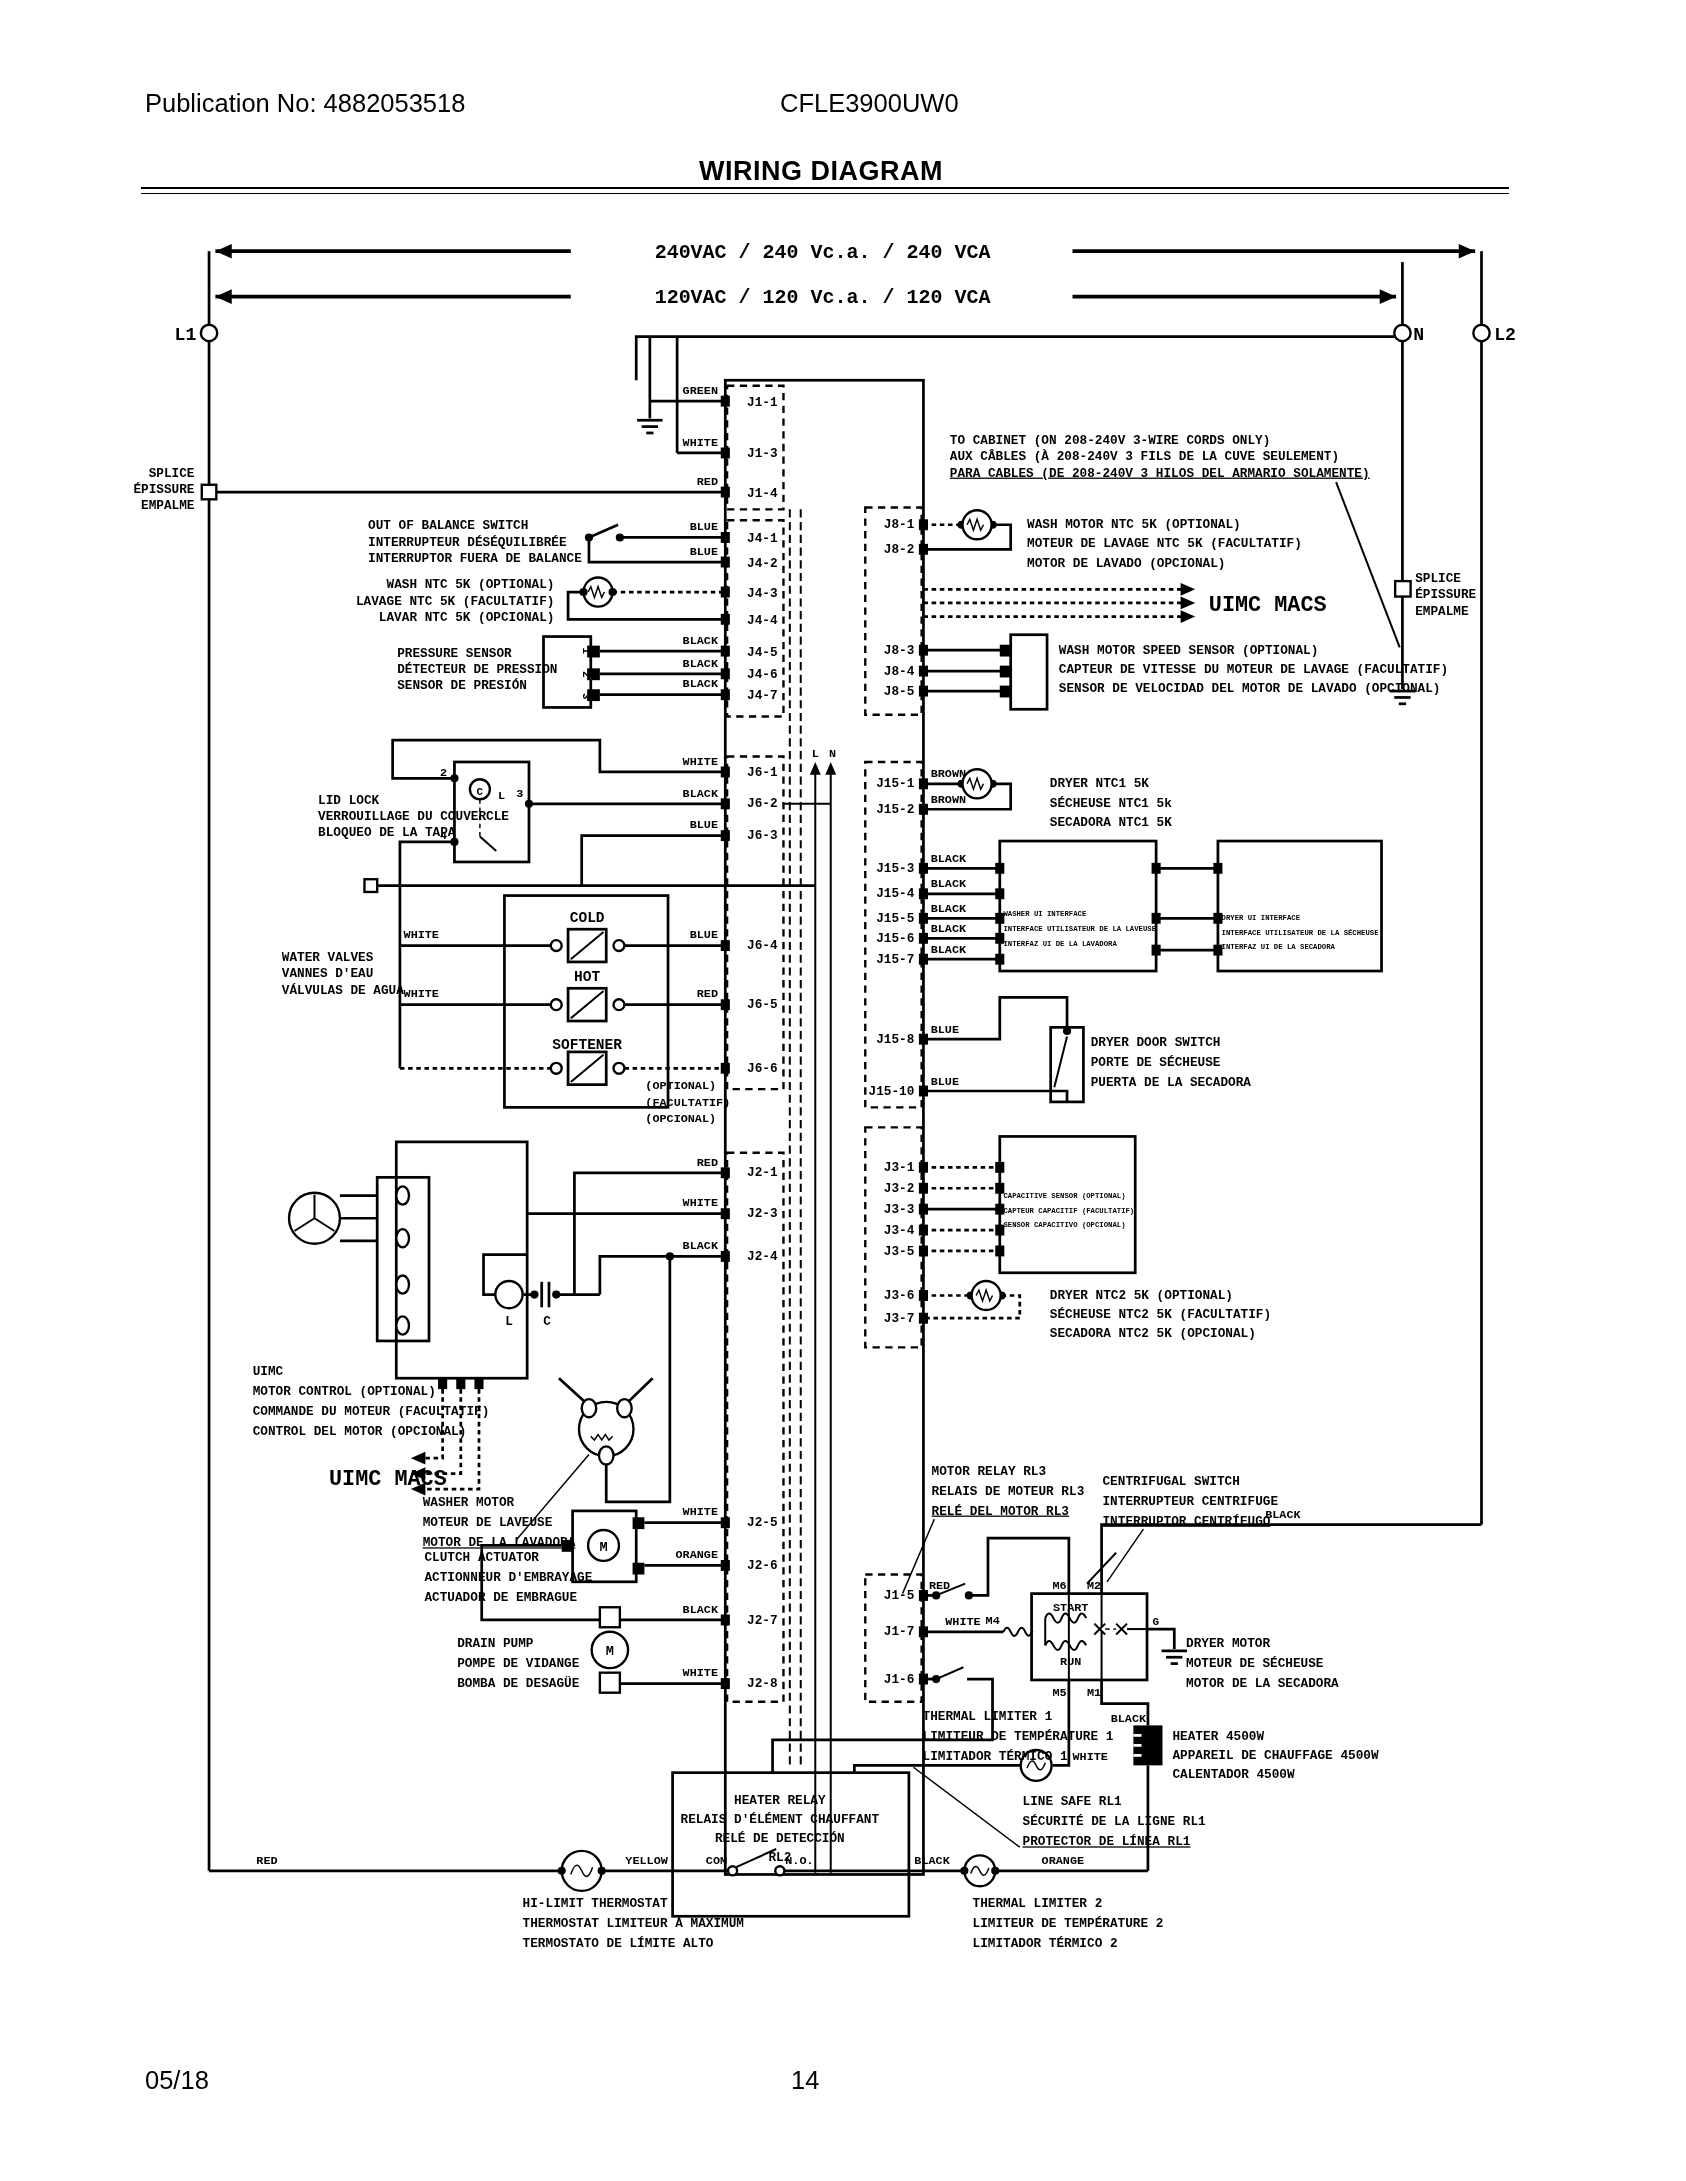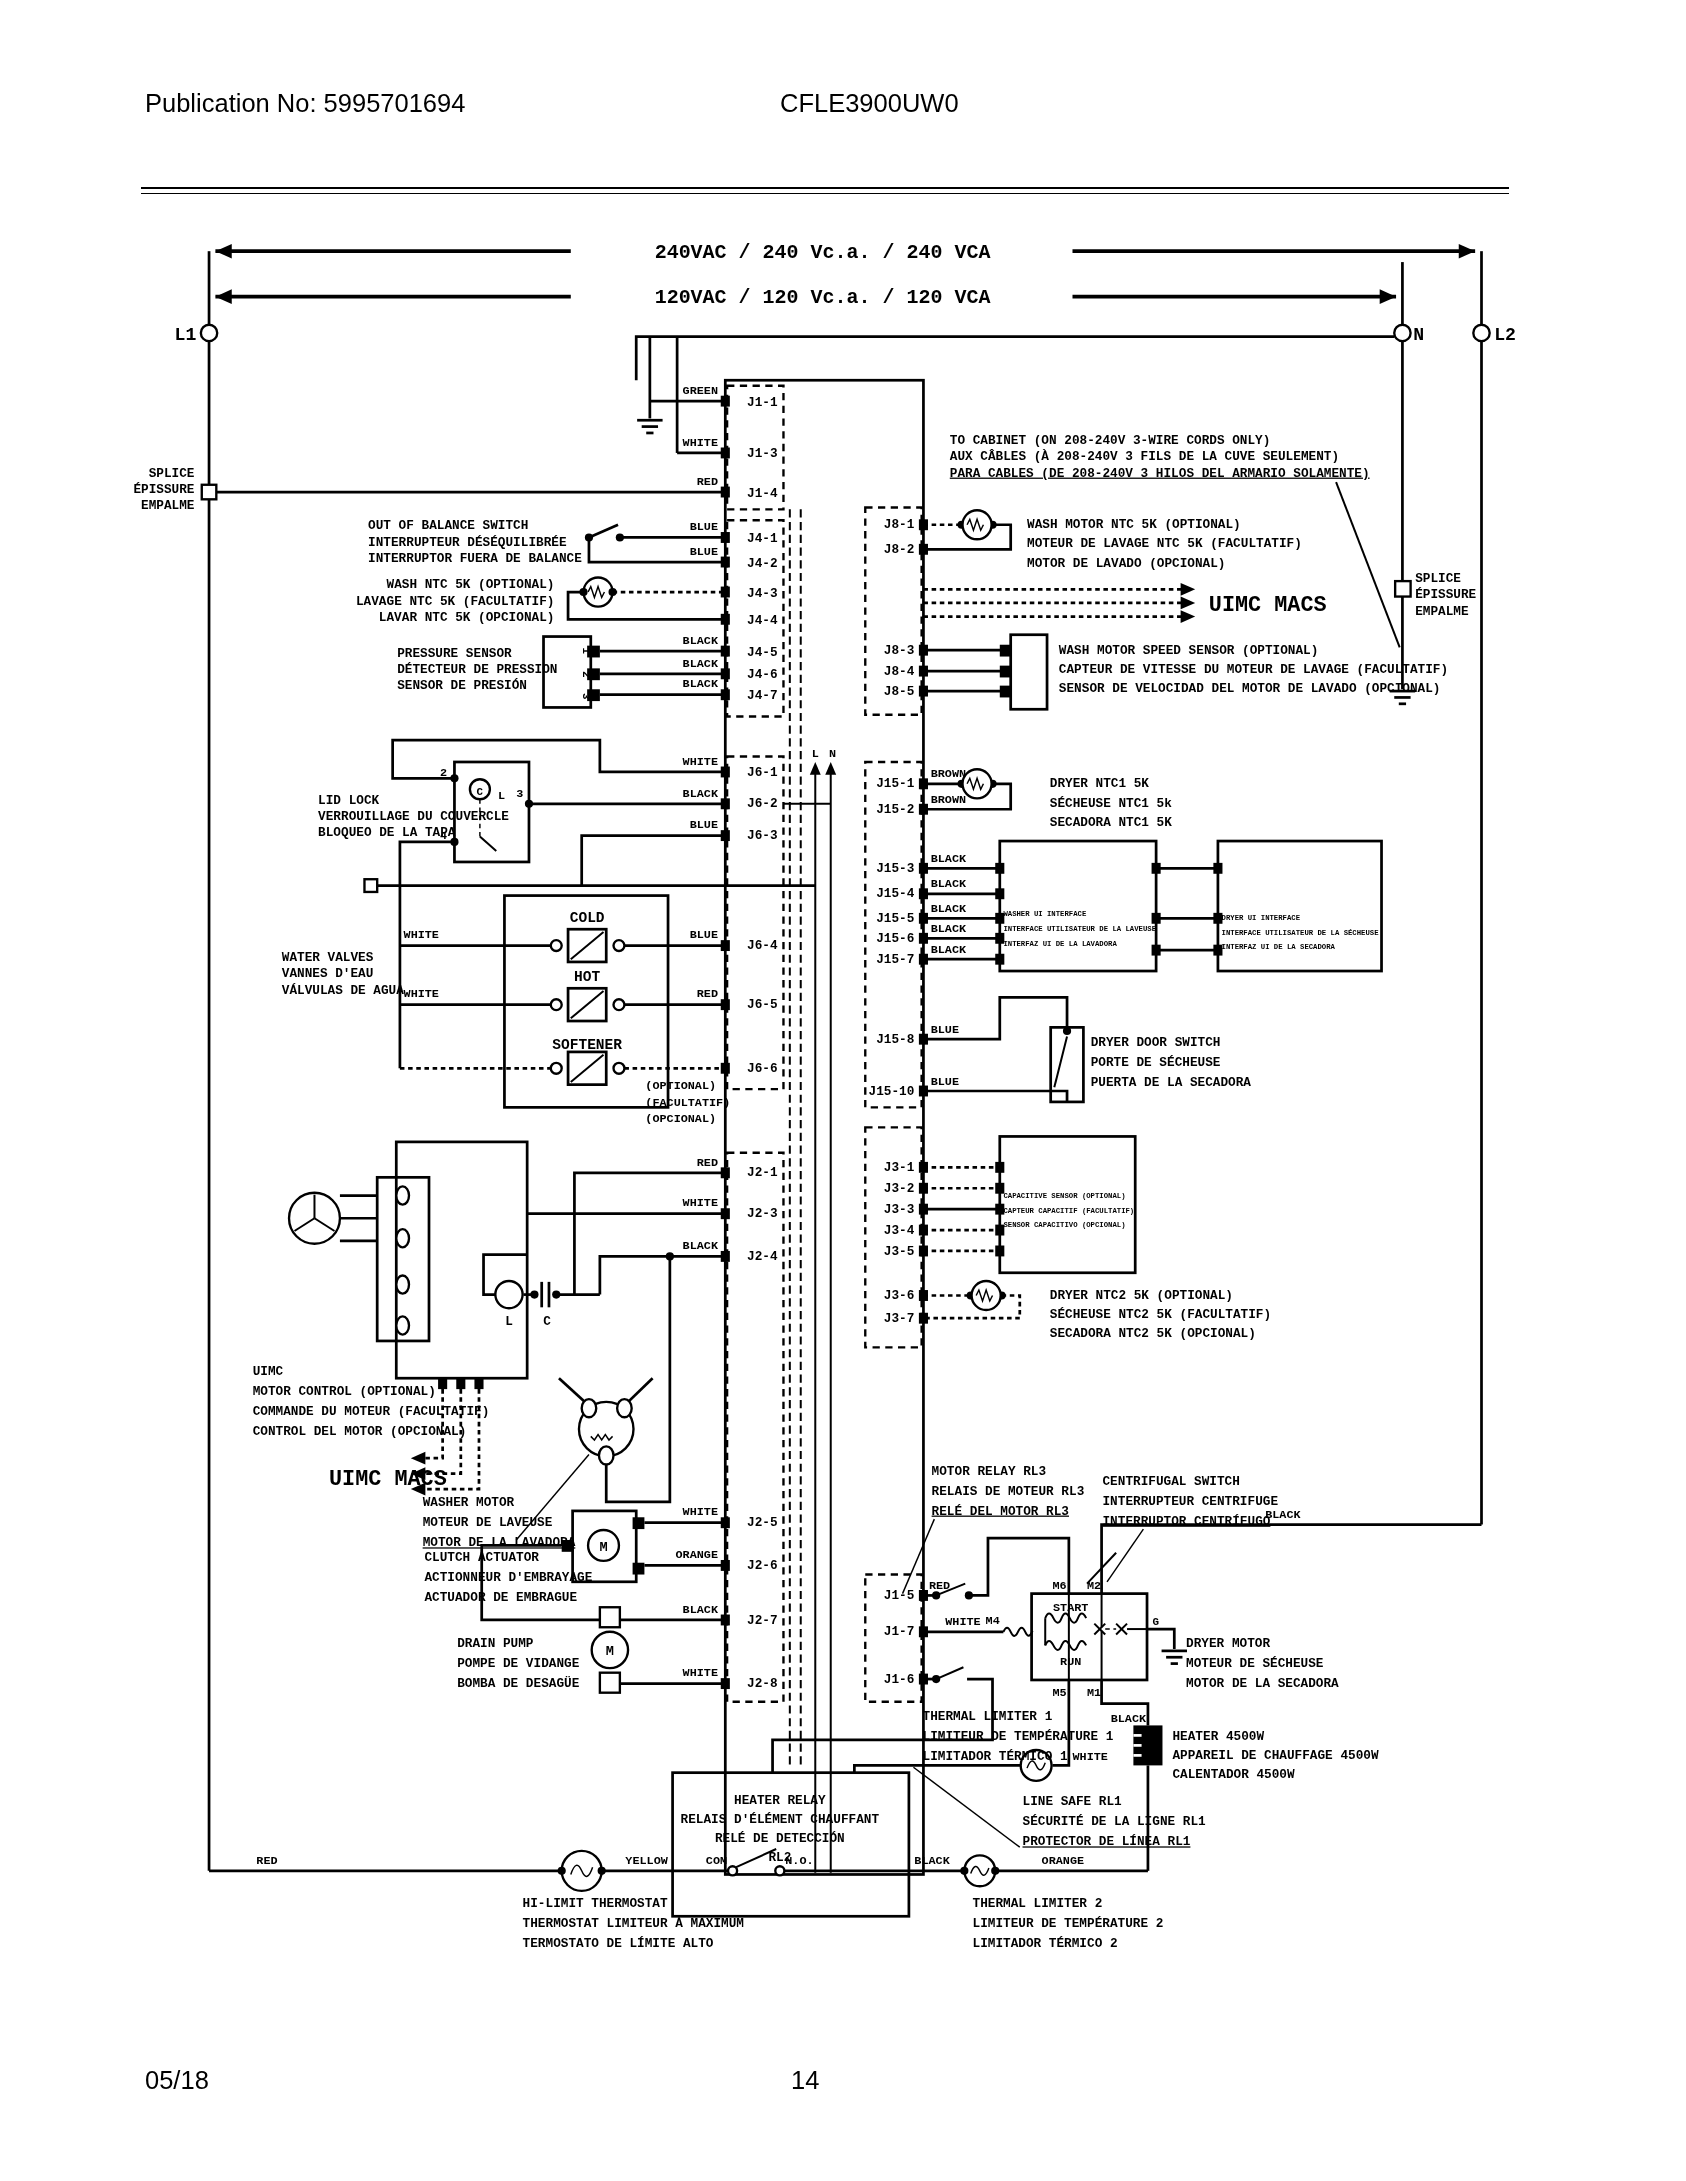--- a/index.html
+++ b/index.html
@@ -21,22 +21,23 @@
   .dsh{stroke-dasharray:9 5}
   .dsh2{stroke-dasharray:5 4}
   .cbox{stroke:#000;stroke-width:2.6;fill:none;stroke-dasharray:8 6}
   .blk{fill:#000;stroke:none}
   .wht{fill:#fff;stroke:#000;stroke-width:2.6}
 </style>
 </head>
 <body>
 
 <div id="page">
-  <div class="hdr" id="pub">Publication No: 5995701694</div>
+  <div class="hdr" id="pub">Publication No: 4882053518</div>
   <div class="hdr" id="model">CFLE3900UW0</div>
+  <div class="hdr" id="title">WIRING DIAGRAM</div>
   <div id="rule"></div>
 
   <svg id="schematic" width="1686" height="2182" viewBox="0 0 1855 2400" xmlns="http://www.w3.org/2000/svg">
     <defs>
       <g id="ntc">
         <circle r="16" class="wht"></circle>
         <path class="thin" d="M-11 0 l3 -6 4 12 4 -12 4 12 3 -6"></path>
       </g>
       <g id="lim">
         <circle r="17" class="wht"></circle>

